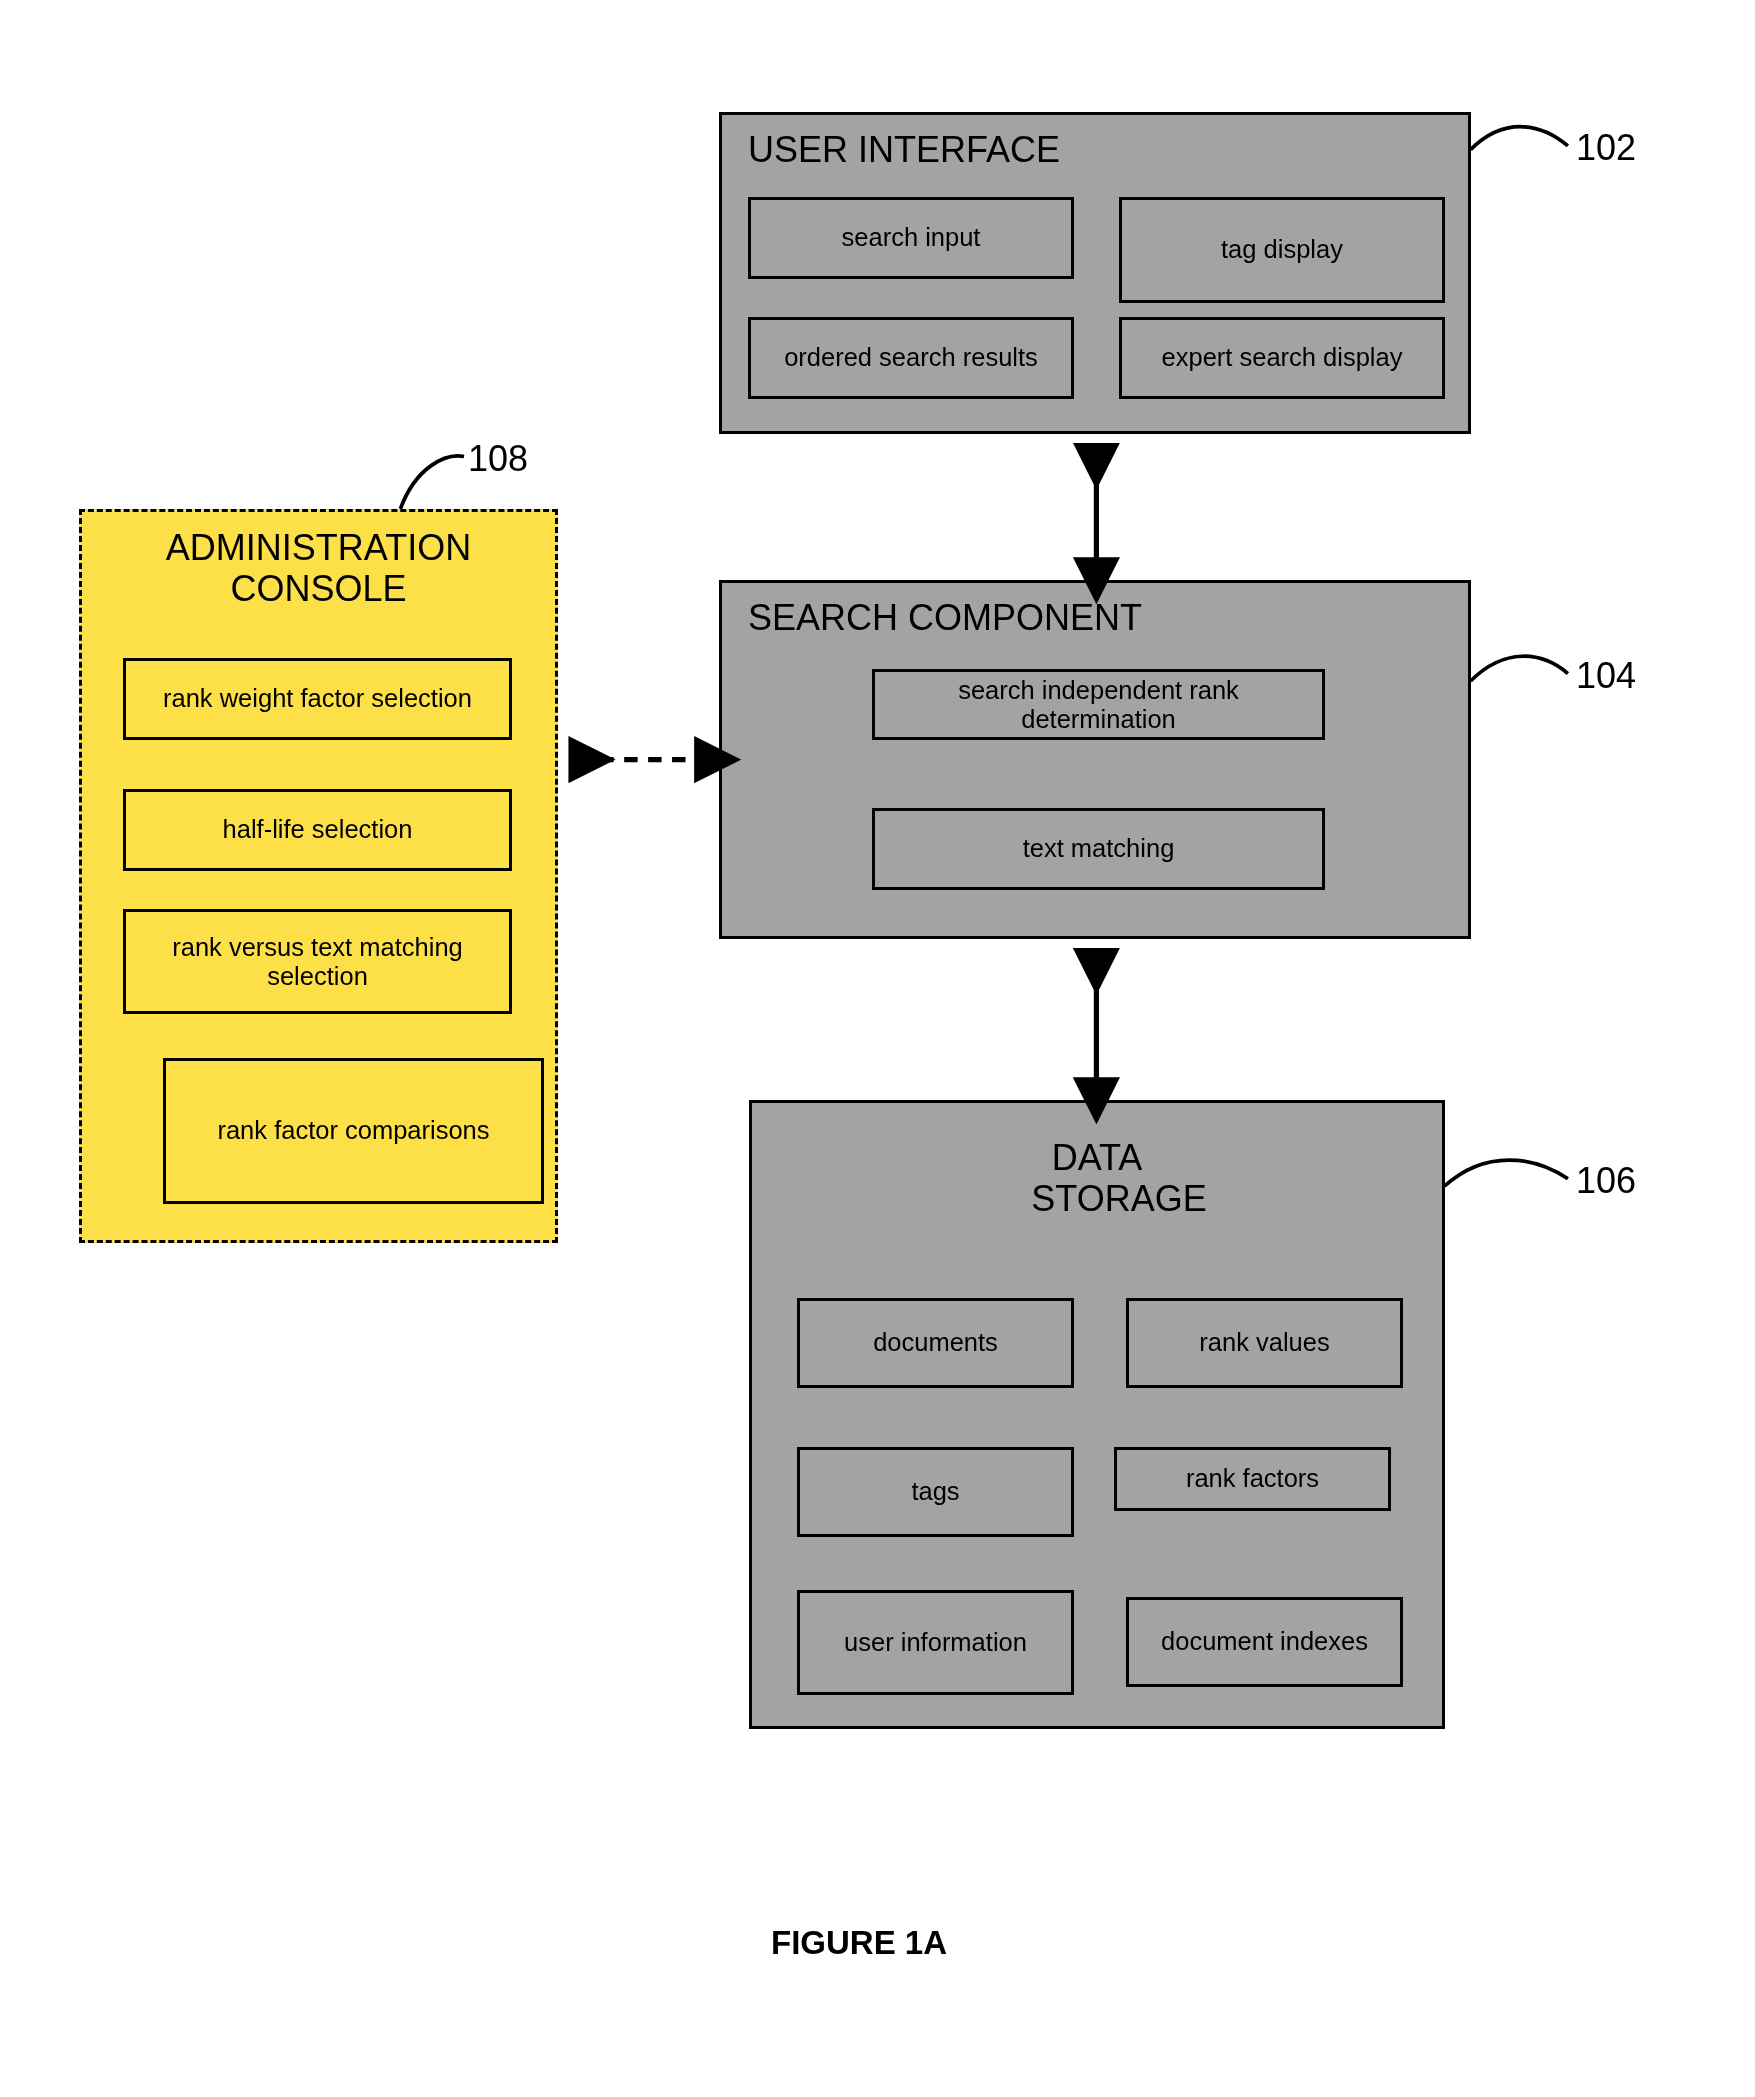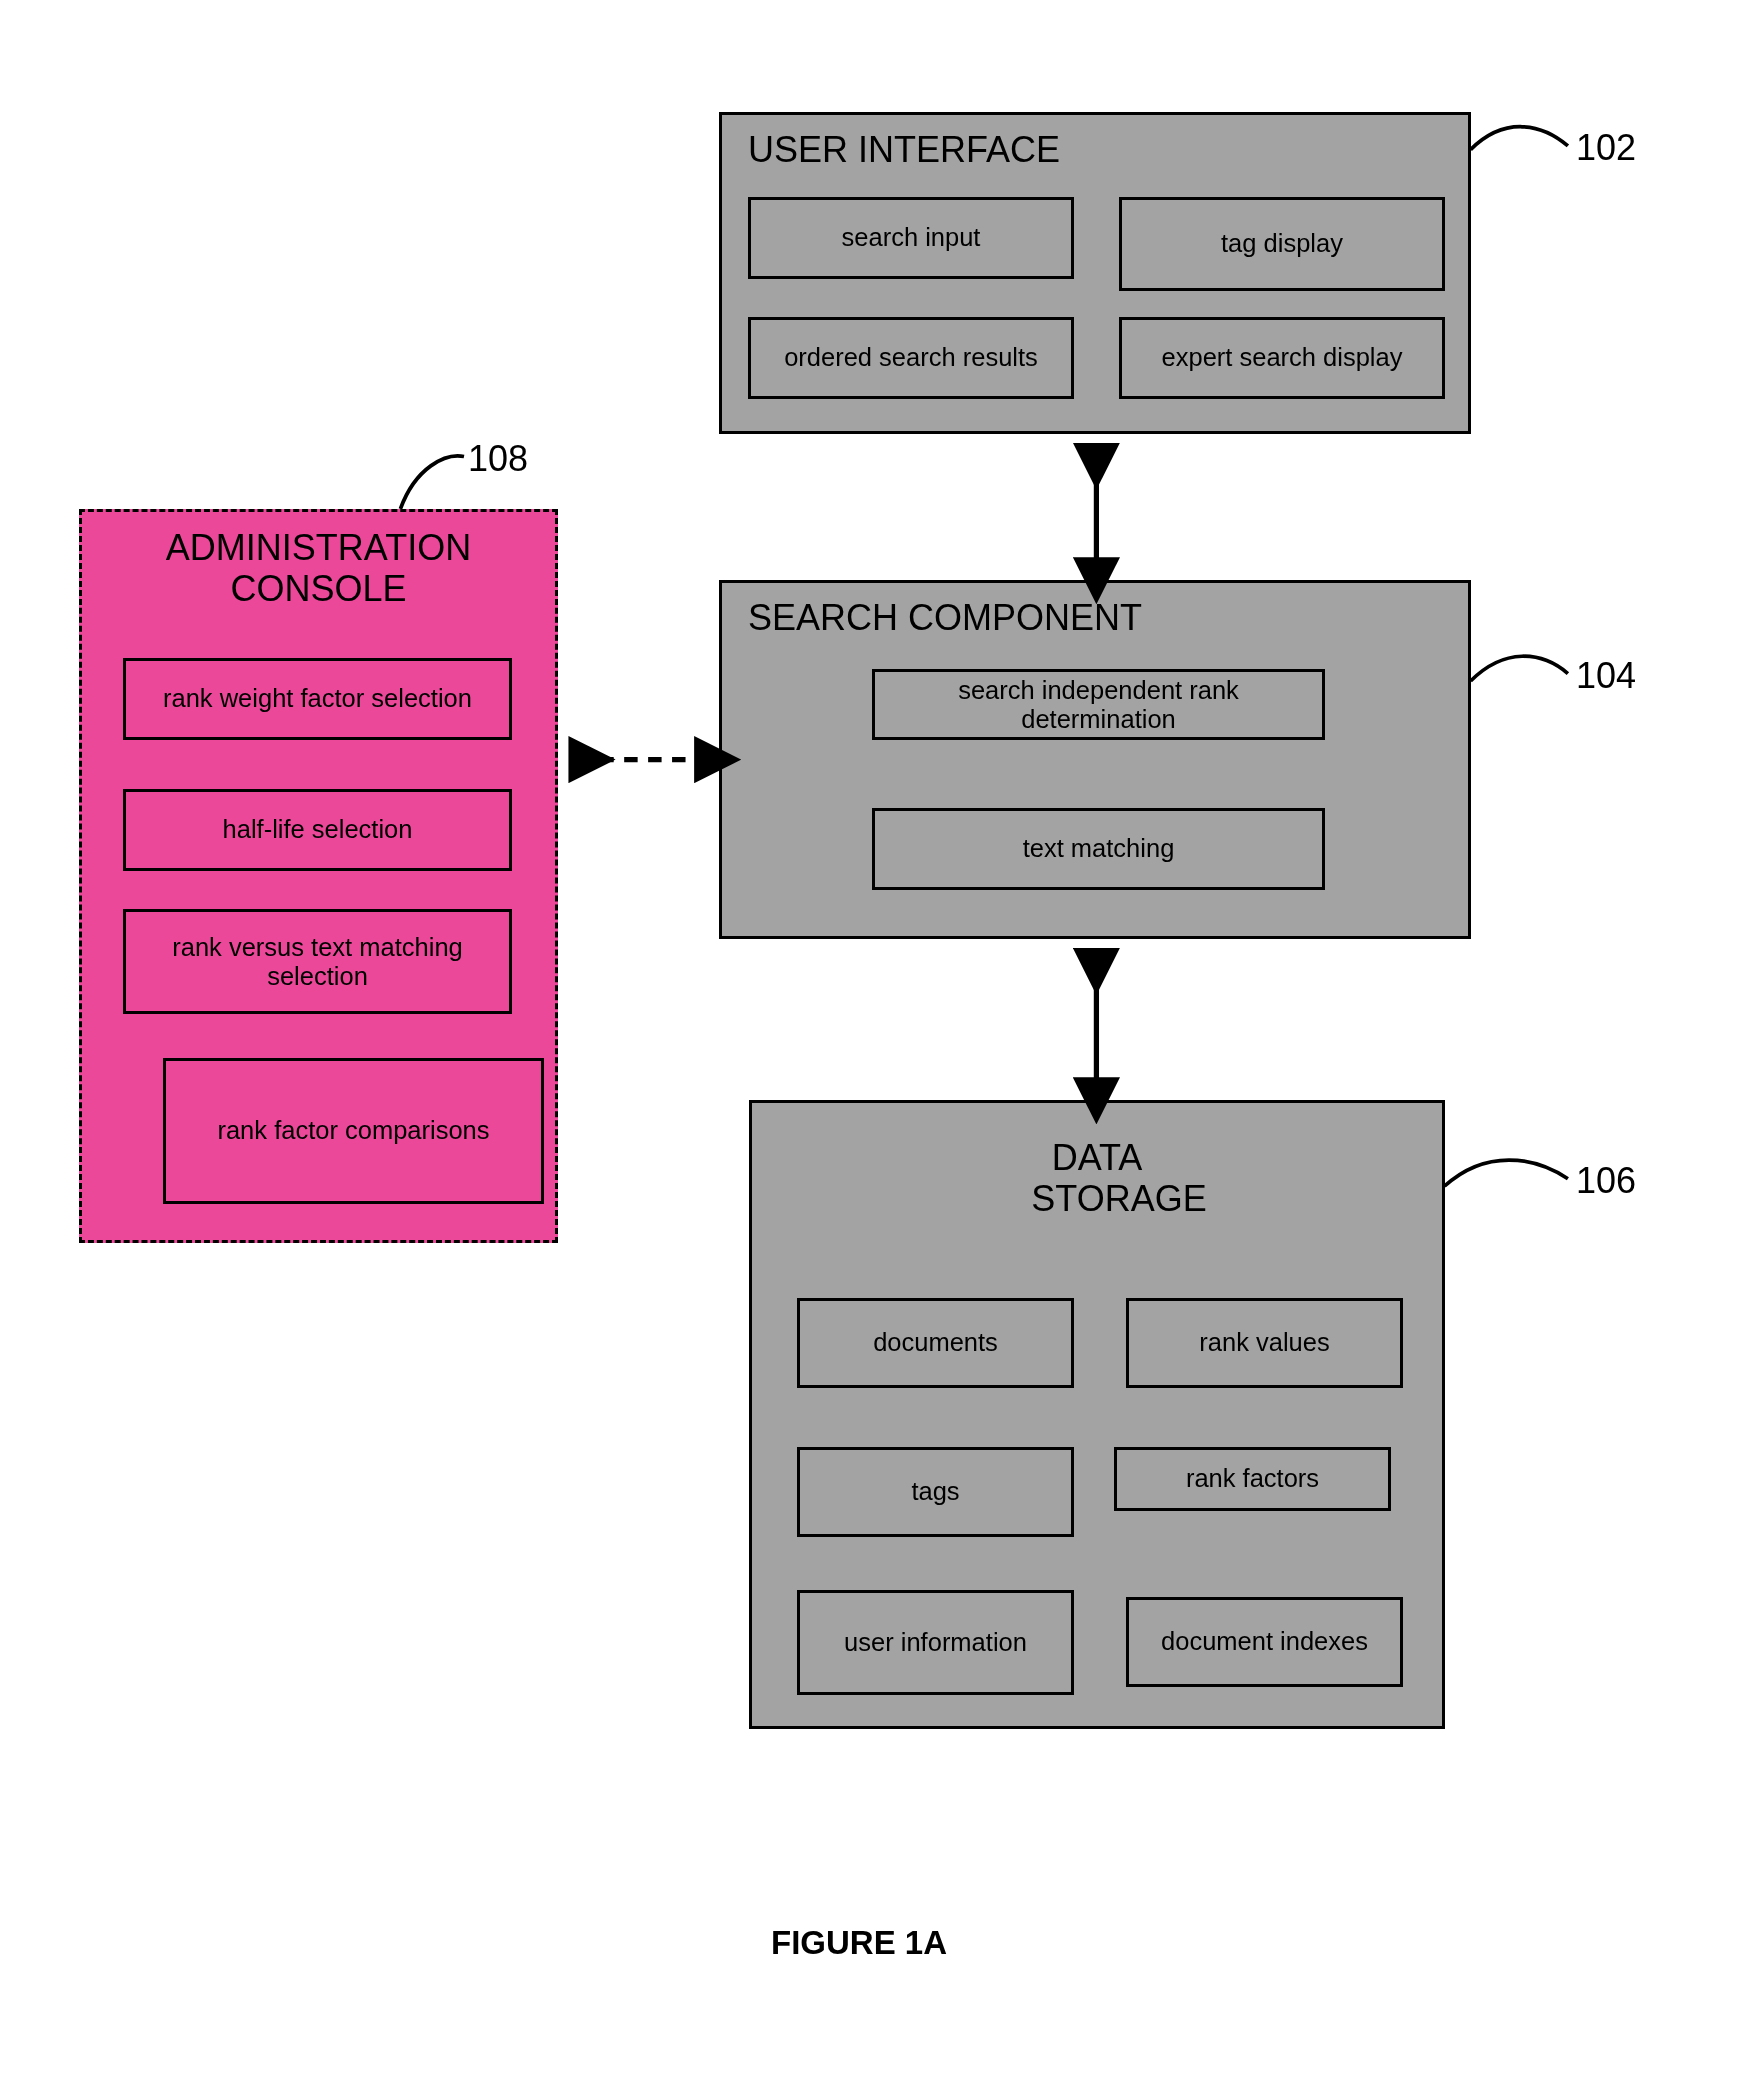--- a/index.html
+++ b/index.html
@@ -18,21 +18,21 @@
   .block {
     position: absolute;
     border: 3px solid #000;
     box-sizing: border-box;
     background: #a3a3a3;
   }
   .block-dashed {
     position: absolute;
     border: 3.7px dashed #000;
     box-sizing: border-box;
-    background: #ec4899;
+    background: #fde047;
   }
   .title {
     position: absolute;
     font-weight: normal;
     color: #000;
   }
   .subbox {
     position: absolute;
     border: 3px solid #000;
     box-sizing: border-box;
@@ -65,21 +65,21 @@
     pointer-events: none;
   }
 </style>
 </head>
 <body>
 <div class="canvas">
 
 <div class="block" style="left:719px; top:112px; width:752px; height:322px;">
   <div class="title" style="left:26px; top:13.5px; font-size:36px;">USER INTERFACE</div>
   <div class="subbox" style="left:26px;  top:82px; width:326px; height:82px;">search input</div>
-  <div class="subbox" style="left:397px; top:82px; width:326px; height:94px;">tag display</div>
+  <div class="subbox" style="left:397px; top:82px; width:326px; height:106px;">tag display</div>
   <div class="subbox" style="left:26px;  top:202px; width:326px; height:82px;">ordered search results</div>
   <div class="subbox" style="left:397px; top:202px; width:326px; height:82px;">expert search display</div>
 </div>
 
 <div class="block" style="left:719px; top:580px; width:752px; height:359px;">
   <div class="title" style="left:26px; top:13.5px; font-size:36px;">SEARCH COMPONENT</div>
   <div class="subbox multiline" style="left:150px; top:86px; width:453px; height:71px;">search independent rank determination</div>
   <div class="subbox" style="left:150px; top:225px; width:453px; height:82px;">text matching</div>
 </div>
 

